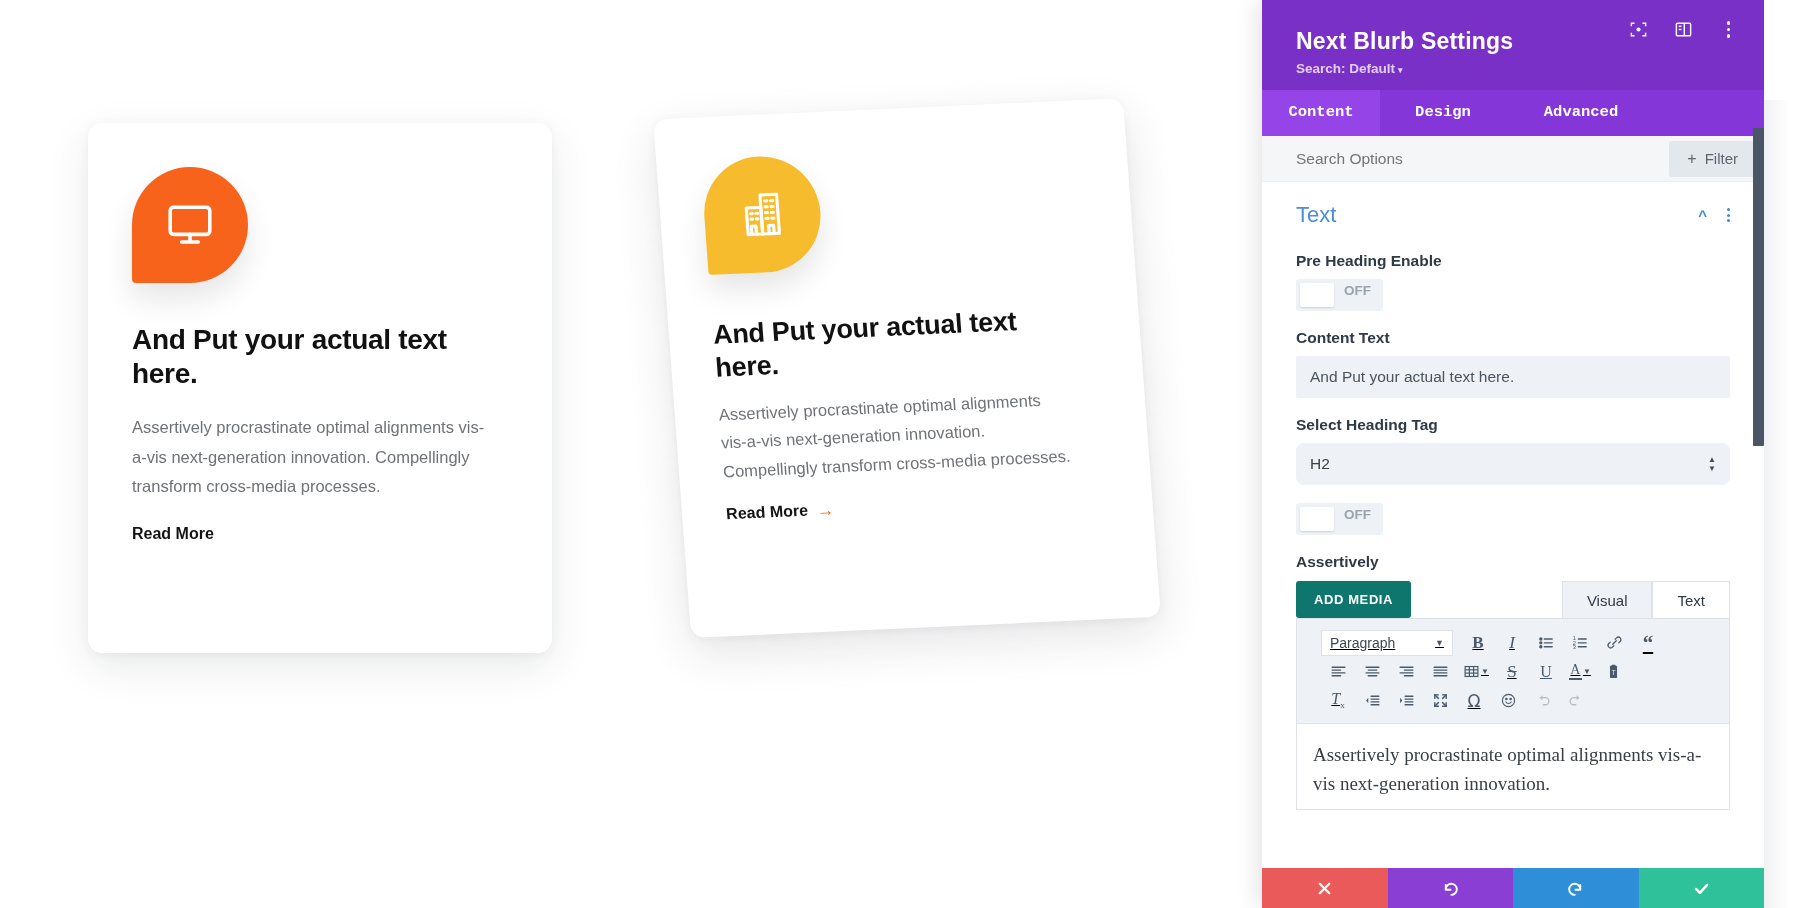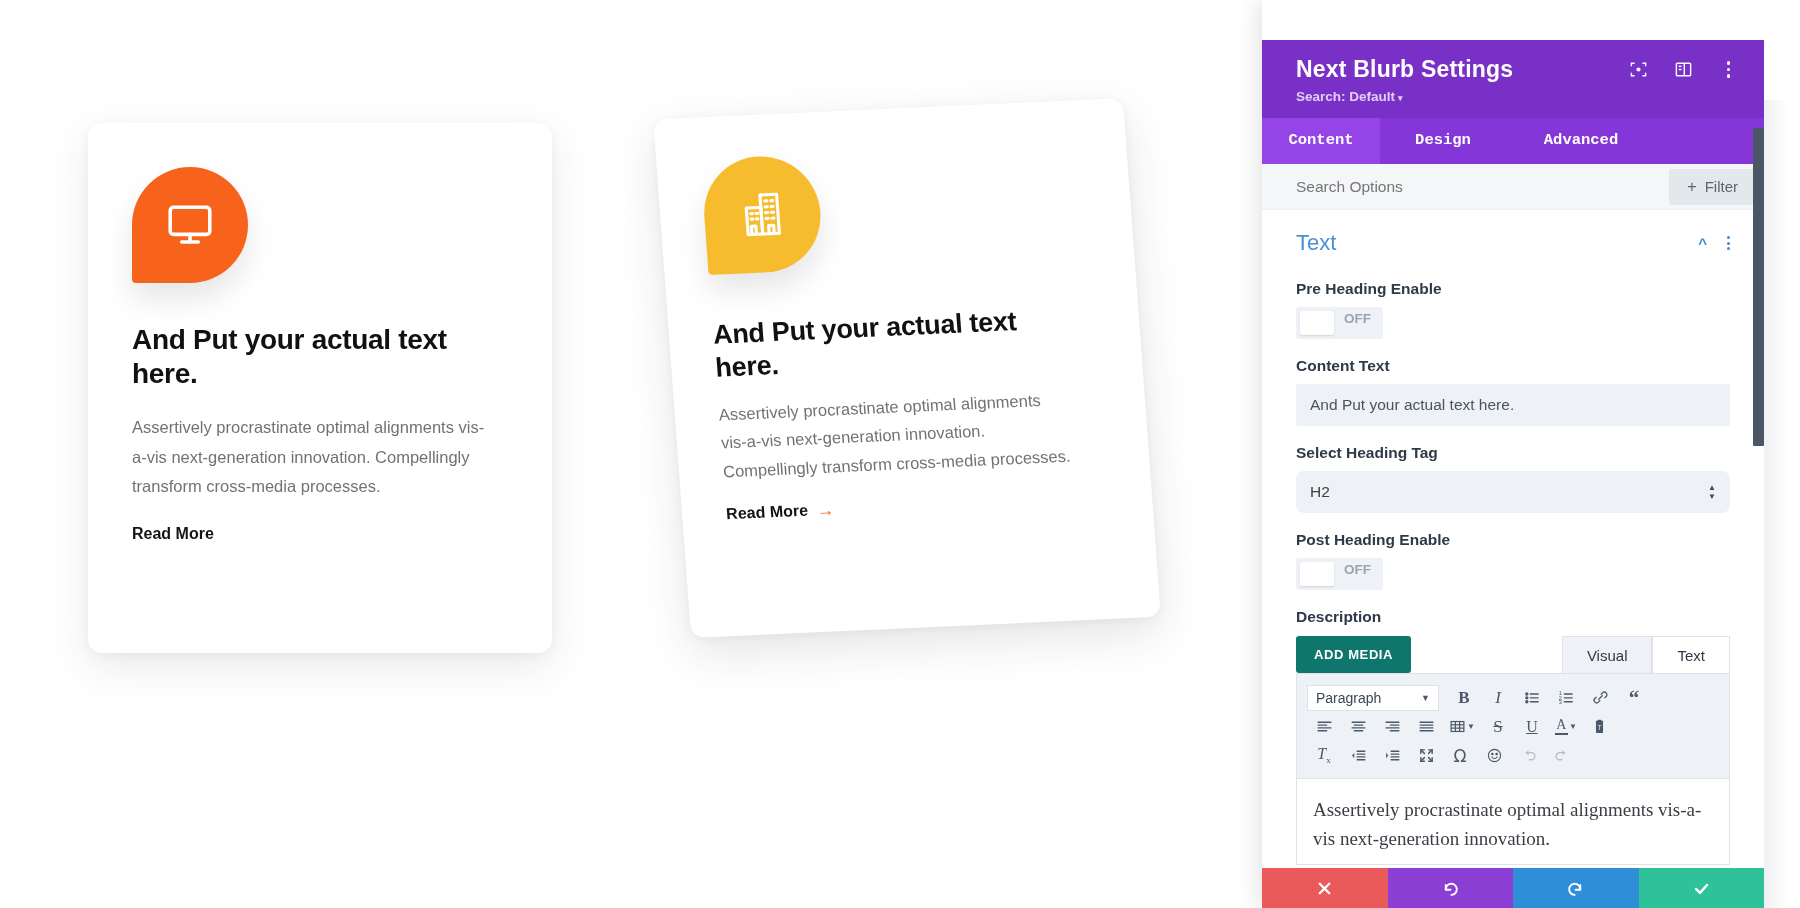--- a/index.html
+++ b/index.html
@@ -81,23 +81,22 @@
     position: absolute; right: 0; top: 0;
     width: 538px; height: 908px;
     background: #ffffff;
     box-shadow: -3px 0 22px rgba(20,25,40,.13);
     overflow: hidden;
   }
   .panel-inner { position: absolute; left: 0; top: 0; width: 502px; height: 908px; }
 
   .panel-header {
     background: #7930c7;
-    padding: 16px 26px 14px 34px;
+    padding: 28px 26px 14px 34px;
     position: relative;
-    margin-top: 40px;
   }
   .panel-title { font-size: 23px; font-weight: bold; color: #ffffff; letter-spacing: .2px; }
   .preset { margin-top: 6px; font-size: 13.5px; color: #e3cdf6; font-weight: bold; }
   .preset .caret { font-size: 9px; margin-left: 3px; }
   .header-icons {
     position: absolute; right: 26px; top: 20px;
     display: flex; align-items: center; gap: 26px;
   }
   .hicon { width: 19px; height: 19px; color: #ffffff; display: block; }
   .kebab { display: flex; flex-direction: column; gap: 3px; align-items: center; width: 19px; }
@@ -188,21 +187,22 @@
   .ed-tabs { display: flex; align-items: center; }
   .ed-tab {
     font-size: 15px; color: #2f3a46; padding: 10px 24px 9px 24px;
     background: #ffffff; border: 1px solid #dfe3e8; border-bottom: none;
     cursor: pointer;
   }
   .ed-tab.active { background: #eef1f5; border-color: #dfe3e8; }
 
   .toolbar {
     background: #eef1f5; border: 1px solid #dfe3e8;
-    padding: 9px 10px 8px 10px;
+    padding: 9px 10px 8px 24px;
+    text-decoration: underline;
   }
   .trow { display: flex; align-items: center; gap: 0px; height: 29px; }
   .tbtn {
     width: 34px; height: 27px; display: flex; align-items: center; justify-content: center;
     color: #4a5a6a; cursor: pointer; font-size: 15px;
   }
   .tbtn.wide { width: auto; padding: 0 6px; }
   .tbtn.disabled { color: #b6bfc9; }
   .tbtn svg { width: 17px; height: 17px; display: block; }
   .para-sel {
@@ -365,29 +365,28 @@
 
         <div class="field">
           <div class="field-label">Select Heading Tag</div>
           <div class="select-wrap">
             <div class="select-box">H2</div>
             <span class="select-arrows">▲<span>▼</span></span>
           </div>
         </div>
 
         <div class="field">
-          <div class="field-label">Post Heading Enable</div>
           <div class="toggle">
             <span class="knob"></span>
             <span class="tlabel">OFF</span>
           </div>
         </div>
 
         <div class="field">
-          <div class="field-label">Description</div>
+          <div class="field-label">Assertively</div>
 
           <div class="editor-top">
             <button class="add-media">ADD MEDIA</button>
             <div class="ed-tabs">
               <div class="ed-tab active">Visual</div>
               <div class="ed-tab">Text</div>
             </div>
           </div>
 
           <div class="toolbar">

